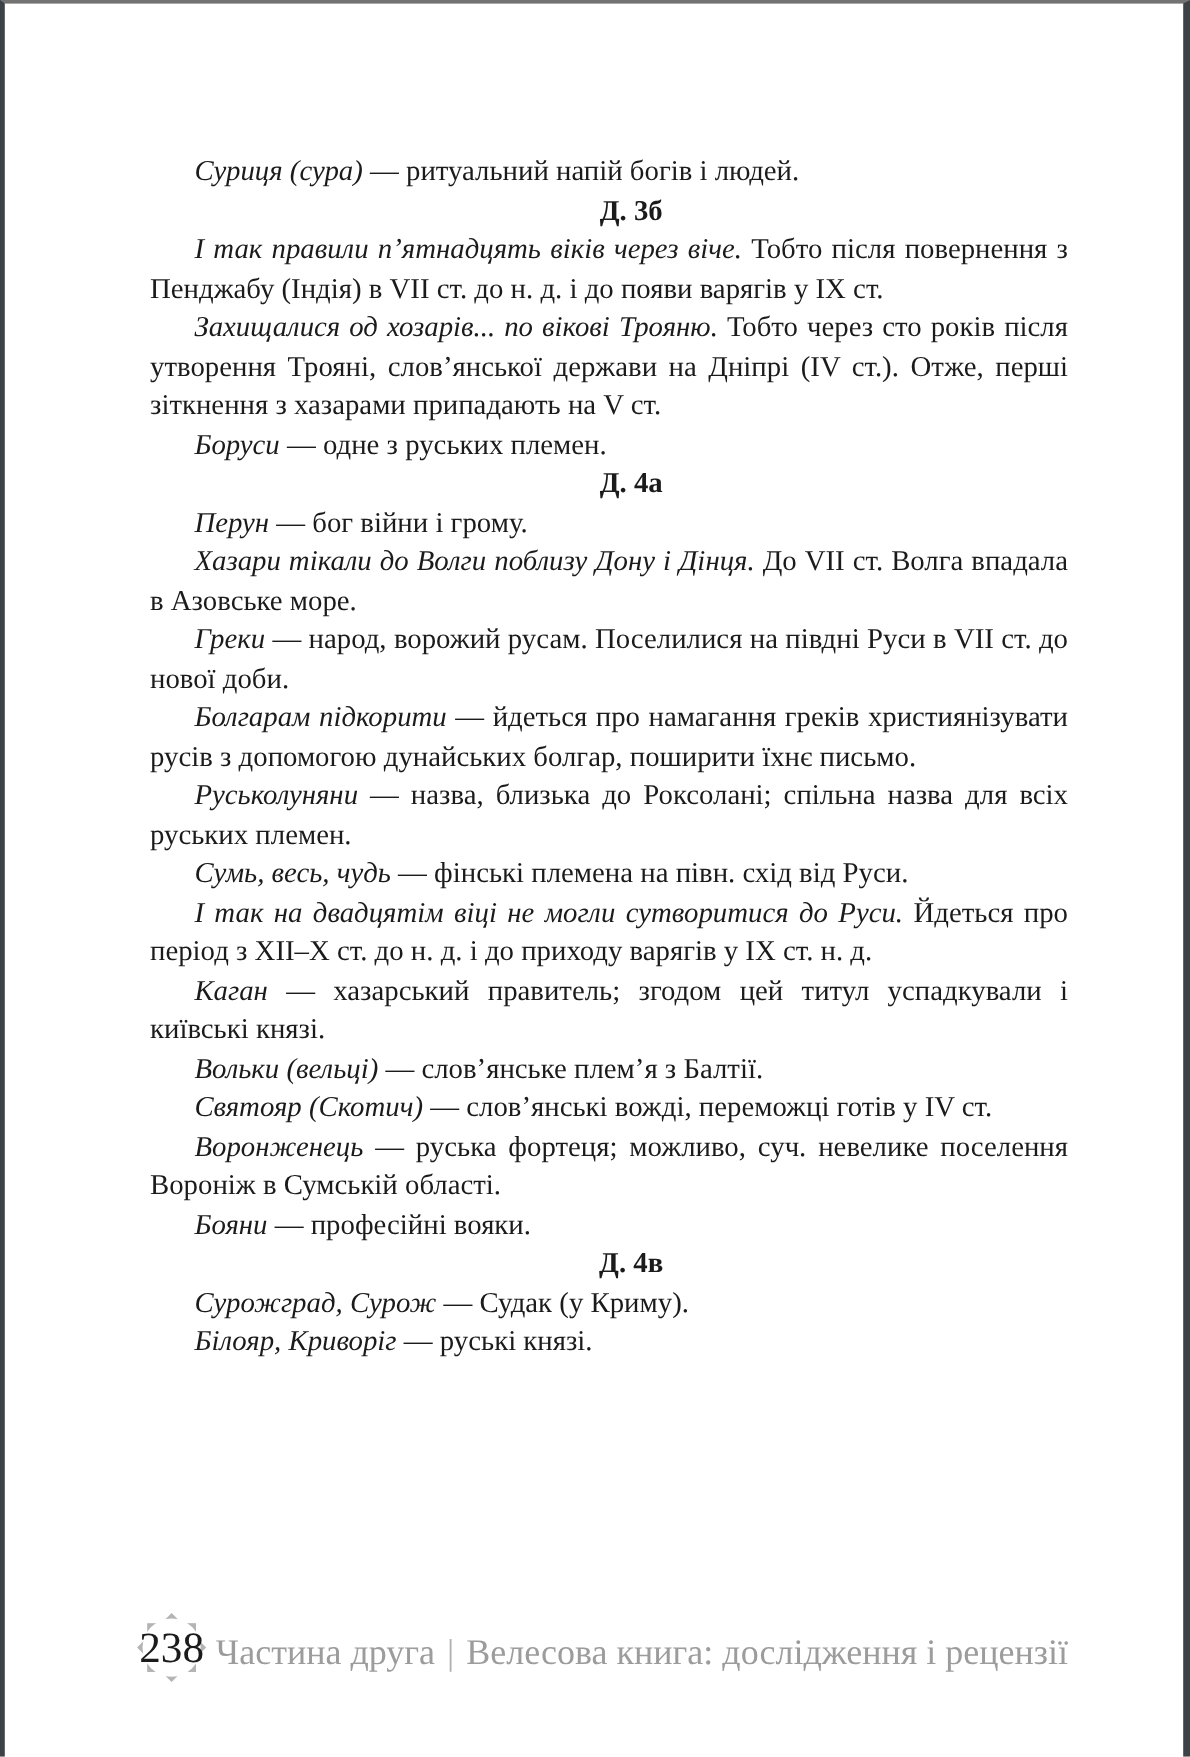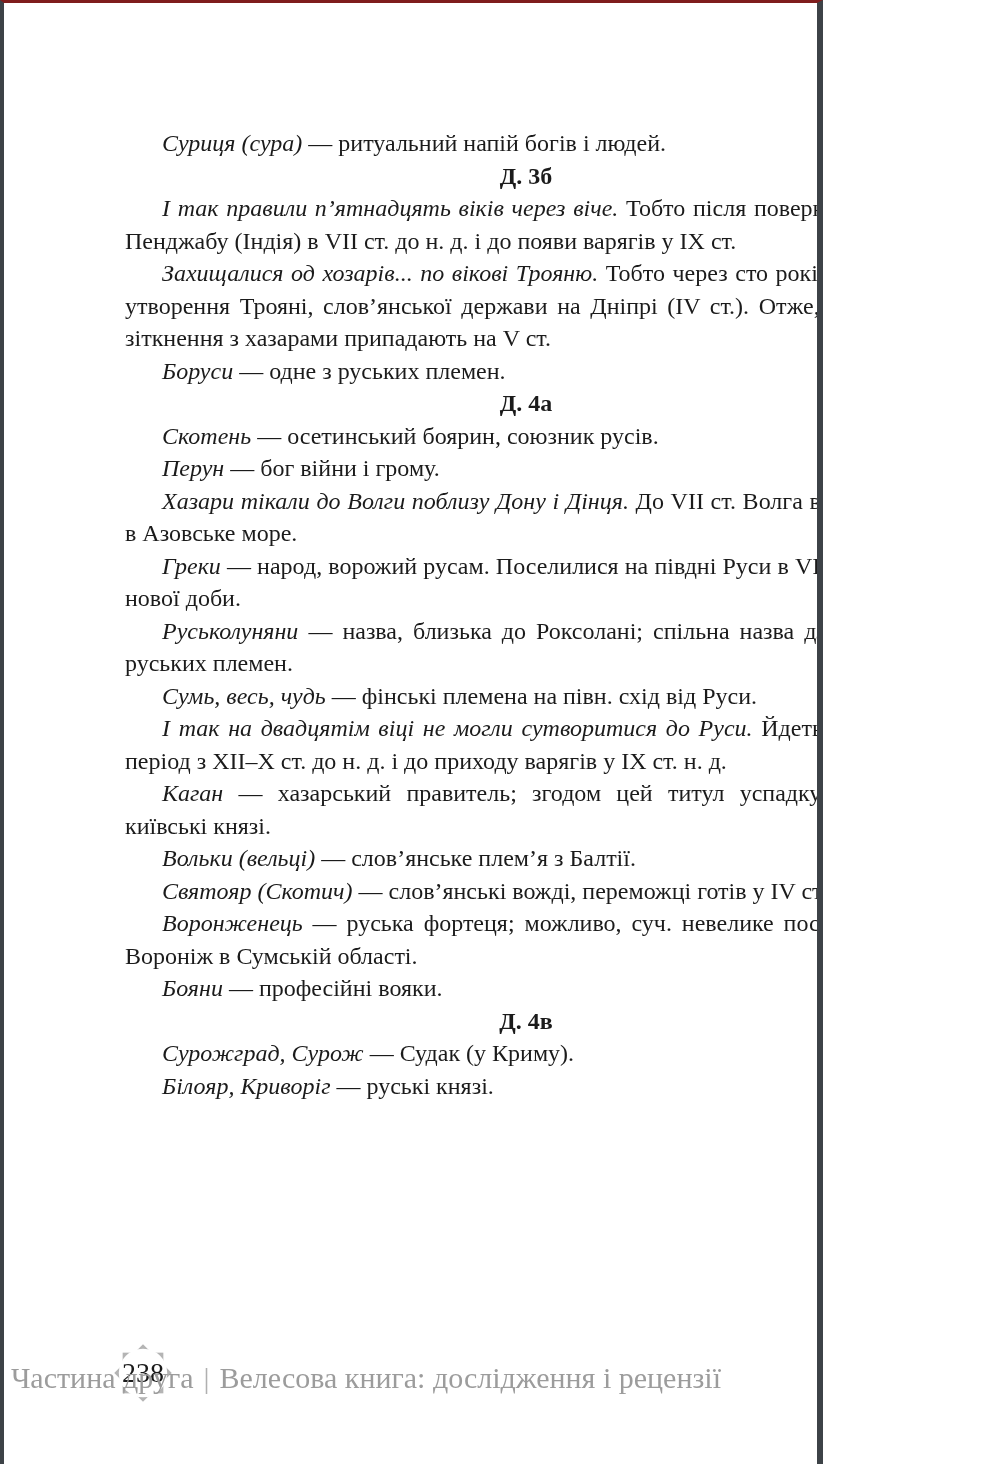--- a/index.html
+++ b/index.html
@@ -2,25 +2,25 @@
 <html lang="uk"><head>
 <meta charset="utf-8">
 <style>
   html, body {
     margin: 0;
     padding: 0;
     background: #ffffff;
   }
   .page {
     position: relative;
-    width: 823px;
+    width: 992px;
     height: 1464px;
     box-sizing: border-box;
     background: #ffffff;
-    border-top: 3px solid #7f1d1d;
+    border-top: 3px solid #737373;
     border-left: 4px solid #3d4247;
     border-right: 6px solid #3d4247;
     overflow: hidden;
     font-family: "Liberation Serif", "DejaVu Serif", serif;
   }
   .text-block {
     position: absolute;
     top: 124px;
     left: 121px;   
     width: 765px;
@@ -53,21 +53,21 @@
   .ornament svg { display: block; }
   .ornament .page-num {
     position: absolute;
     left: 0;
     top: 0;
     width: 62px;
     height: 62px;
     display: flex;
     align-items: center;
     justify-content: center;
-    font-size: 28px;
+    font-size: 36px;
     color: #1b1b1b;
     font-family: "Liberation Serif", "DejaVu Serif", serif;
   }
   .running-footer {
     position: absolute;
     right: 96px;   
     top: 22px;
     font-size: 30px;
     line-height: 30px;
     color: #9c9c9c;
@@ -84,24 +84,24 @@
 
 <div class="page">
 
   <main class="text-block">
       <p class="para"><span class="italic">Суриця (сура)</span><span class="regular"> — ритуальний напій богів і людей.</span></p>
       <p class="para heading"><span class="bold">Д. 3б</span></p>
       <p class="para"><span class="italic">І так правили п’ятнадцять віків через віче.</span><span class="regular"> Тобто після повернення з Пенджабу (Індія) в VII ст. до н. д. і до появи варягів у IX ст.</span></p>
       <p class="para"><span class="italic">Захищалися од хозарів... по вікові Трояню.</span><span class="regular"> Тобто через сто років після утворення Трояні, слов’янської держави на Дніпрі (IV ст.). Отже, перші зіткнення з хазарами припадають на V ст.</span></p>
       <p class="para"><span class="italic">Боруси</span><span class="regular"> — одне з руських племен.</span></p>
       <p class="para heading"><span class="bold">Д. 4а</span></p>
-      <p class="para"><span class="italic">Скотень</span><span class="regular"> — осетинський боярин, союзник русів.</span></p>
       <p class="para"><span class="italic">Перун</span><span class="regular"> — бог війни і грому.</span></p>
       <p class="para"><span class="italic">Хазари тікали до Волги поблизу Дону і Дінця.</span><span class="regular"> До VII ст. Волга впадала в Азовське море.</span></p>
       <p class="para"><span class="italic">Греки</span><span class="regular"> — народ, ворожий русам. Поселилися на півдні Руси в VII ст. до нової доби.</span></p>
+      <p class="para"><span class="italic">Болгарам підкорити</span><span class="regular"> — йдеться про намагання греків християнізувати русів з допомогою дунайських болгар, поширити їхнє письмо.</span></p>
       <p class="para"><span class="italic">Руськолуняни</span><span class="regular"> — назва, близька до Роксолані; спільна назва для всіх руських племен.</span></p>
       <p class="para"><span class="italic">Сумь, весь, чудь</span><span class="regular"> — фінські племена на півн. схід від Руси.</span></p>
       <p class="para"><span class="italic">І так на двадцятім віці не могли сутворитися до Руси.</span><span class="regular"> Йдеться про період з XII–X ст. до н. д. і до приходу варягів у IX ст. н. д.</span></p>
       <p class="para"><span class="italic">Каган</span><span class="regular"> — хазарський правитель; згодом цей титул успадкували і київські князі.</span></p>
       <p class="para"><span class="italic">Вольки (вельці)</span><span class="regular"> — слов’янське плем’я з Балтії.</span></p>
       <p class="para"><span class="italic">Святояр (Скотич)</span><span class="regular"> — слов’янські вожді, переможці готів у IV ст.</span></p>
       <p class="para"><span class="italic">Воронженець</span><span class="regular"> — руська фортеця; можливо, суч. невелике поселення Вороніж в Сумській області.</span></p>
       <p class="para"><span class="italic">Бояни</span><span class="regular"> — професійні вояки.</span></p>
       <p class="para heading"><span class="bold">Д. 4в</span></p>
       <p class="para"><span class="italic">Сурожград, Сурож</span><span class="regular"> — Судак (у Криму).</span></p>

